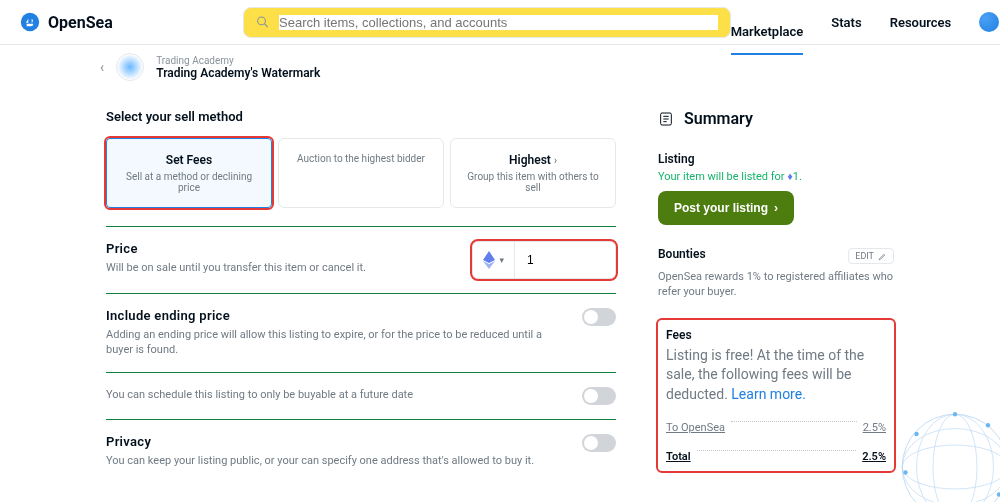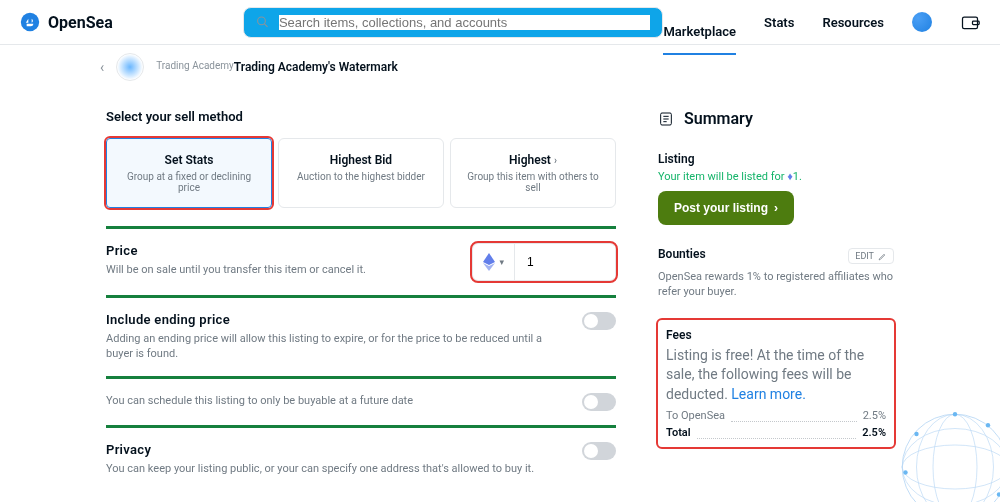--- a/index.html
+++ b/index.html
@@ -3,54 +3,54 @@
 <meta charset="utf-8">
 <style>
 * { margin: 0; padding: 0; box-sizing: border-box; }
 body { font-family: -apple-system, BlinkMacSystemFont, "Segoe UI", Roboto, sans-serif; background: #fff; color: #04111d; width: 1000px; height: 502px; overflow: hidden; position: relative; }
 
 
 .header { display: flex; align-items: center; padding: 0 20px; height: 45px; border-bottom: 1px solid #e5e8eb; }
 .logo-wrap { display: flex; align-items: center; gap: 8px; }
 .logo-icon { width: 20px; height: 20px; }
 .logo-text { font-weight: 700; font-size: 16px; color: #04111d; }
-.search-wrap { flex: 0 0 auto; margin-left: 130px; display: flex; align-items: center; background: #0ea5e9; border: 1px solid #e5e8eb; border-radius: 8px; padding: 7px 12px; width: 420px; gap: 10px; }
+.search-wrap { flex: 0 0 auto; margin-left: 130px; display: flex; align-items: center; background: #fde047; border: 1px solid #e5e8eb; border-radius: 8px; padding: 7px 12px; width: 488px; gap: 10px; }
 .search-input { border: none; outline: none; font-size: 13px; width: 100%; color: #8a939b; }
 .nav { display: flex; align-items: center; gap: 28px; margin-left: auto; }
 .nav-item { font-size: 13px; font-weight: 600; color: #04111d; cursor: pointer; padding: 14px 0; }
 .nav-item.active { border-bottom: 2px solid #2081e2; margin-top: 20px; }
 .avatar { width: 20px; height: 20px; border-radius: 50%; background: radial-gradient(circle at 30% 30%, #4a9ff5, #2081e2); }
 .wallet-icon { width: 20px; height: 20px; }
 
 
 .breadcrumb { display: flex; align-items: center; padding: 8px 100px; gap: 12px; }
 .breadcrumb .back { color: #8a939b; cursor: pointer; font-size: 14px; }
 .breadcrumb .thumb { width: 28px; height: 28px; border-radius: 50%; background: radial-gradient(circle, #6ab7ff 0%, #fff 70%); border: 1px solid #e5e8eb; }
-.breadcrumb .txt { display: flex; flex-direction: row; }
+.breadcrumb .txt { display: flex; flex-direction: column; }
 .breadcrumb .collection { font-size: 10px; color: #8a939b; }
 .breadcrumb .item-name { font-size: 12px; font-weight: 600; }
 
 
 .main { display: flex; padding: 20px 106px 0; gap: 42px; }
 .left { flex: 1; }
 .right { width: 236px; }
 
 .section-title { font-size: 13px; font-weight: 600; margin-bottom: 14px; }
 
 
 .methods { display: flex; gap: 6px; }
 .method-card { flex: 1; border: 1px solid #e5e8eb; border-radius: 6px; padding: 14px 10px; text-align: center; cursor: pointer; }
 .method-card.selected { border: 1.5px solid #2081e2; background: #f3f9fe; }
 .method-card .mtitle { font-size: 12px; font-weight: 600; margin-bottom: 4px; }
 .method-card .msub { font-size: 10px; color: #707a83; }
 .method-card .chev { font-size: 10px; color: #707a83; margin-left: 3px; }
 .highlight-red { outline: 2px solid #e53935; outline-offset: 0; border-radius: 4px; }
 
 
-.row { display: flex; justify-content: space-between; align-items: flex-start; padding: 14px 0; border-top: 3px solid #15803d; }
+.row { display: flex; justify-content: space-between; align-items: flex-start; padding: 14px 0; border-top: 1px solid #15803d; }
 .row:first-of-type { border-top: none; }
 .row .rleft { flex: 1; padding-right: 20px; }
 .rtitle { font-size: 13px; font-weight: 600; margin-bottom: 4px; letter-spacing: 0.3px; }
 .rsub { font-size: 11px; color: #707a83; line-height: 1.4; }
 
 .price-input-wrap { display: flex; align-items: center; border: 1px solid #e5e8eb; border-radius: 6px; }
 .currency-sel { display: flex; align-items: center; padding: 9px 10px; border-right: 1px solid #e5e8eb; gap: 4px; cursor: pointer; }
 .chev-down { font-size: 9px; color: #707a83; }
 .price-input { border: none; outline: none; padding: 9px 12px; width: 100px; font-size: 12px; }
 
@@ -67,21 +67,21 @@
 .post-btn { background: #4d7c0f; color: #fff; border: none; border-radius: 8px; padding: 10px 16px; font-size: 12px; font-weight: 600; cursor: pointer; display: inline-flex; align-items: center; gap: 6px; }
 
 .bounties { margin-top: 22px; }
 .bounties-head { display: flex; align-items: center; justify-content: space-between; }
 .edit-btn { font-size: 9px; color: #707a83; border: 1px solid #e5e8eb; border-radius: 4px; padding: 2px 6px; display: inline-flex; align-items: center; gap: 4px; cursor: pointer; }
 .bounties-text { font-size: 11px; color: #707a83; margin-top: 4px; line-height: 1.4; }
 
 .fees { margin-top: 20px; padding: 8px; }
 .fees-text { font-size: 14px; color: #707a83; line-height: 1.4; margin-top: 4px; }
 .learn-more { color: #2081e2; cursor: pointer; }
-.fee-row { display: flex; align-items: flex-end; font-size: 11px; color: #707a83; margin-top: 4px; }
+.fee-row { display: flex; align-items: flex-start; font-size: 11px; color: #707a83; margin-top: 16px; text-decoration: underline; }
 .fee-row .dots { flex: 1; border-bottom: 1px dotted #c4c8cc; margin: 0 6px; height: 1px; }
 .fee-row.total { color: #04111d; font-weight: 600; }
 
 .globe { position: absolute; right: -10px; bottom: -20px; width: 110px; height: 110px; }
 </style>
 </head>
 <body>
 
 <div class="header">
   <div class="logo-wrap">
@@ -117,25 +117,24 @@
     <span class="collection">Trading Academy</span>
     <span class="item-name">Trading Academy's Watermark</span>
   </div>
 </div>
 
 <div class="main">
   <div class="left">
     <div class="section-title">Select your sell method</div>
     <div class="methods">
       <div class="method-card selected highlight-red">
-        <div class="mtitle">Set Stats</div>
-        <div class="msub">Group at a fixed or declining price</div>
+        <div class="mtitle">Set Fees</div>
+        <div class="msub">Sell at a method or declining price</div>
       </div>
       <div class="method-card">
-        <div class="mtitle">Highest Bid</div>
         <div class="msub">Auction to the highest bidder</div>
       </div>
       <div class="method-card">
         <div class="mtitle"><span>Highest</span><span class="chev">›</span></div>
         <div class="msub">Group this item with others to sell</div>
       </div>
     </div>
 
     <div class="row" style="margin-top:18px;">
       <div class="rleft">

